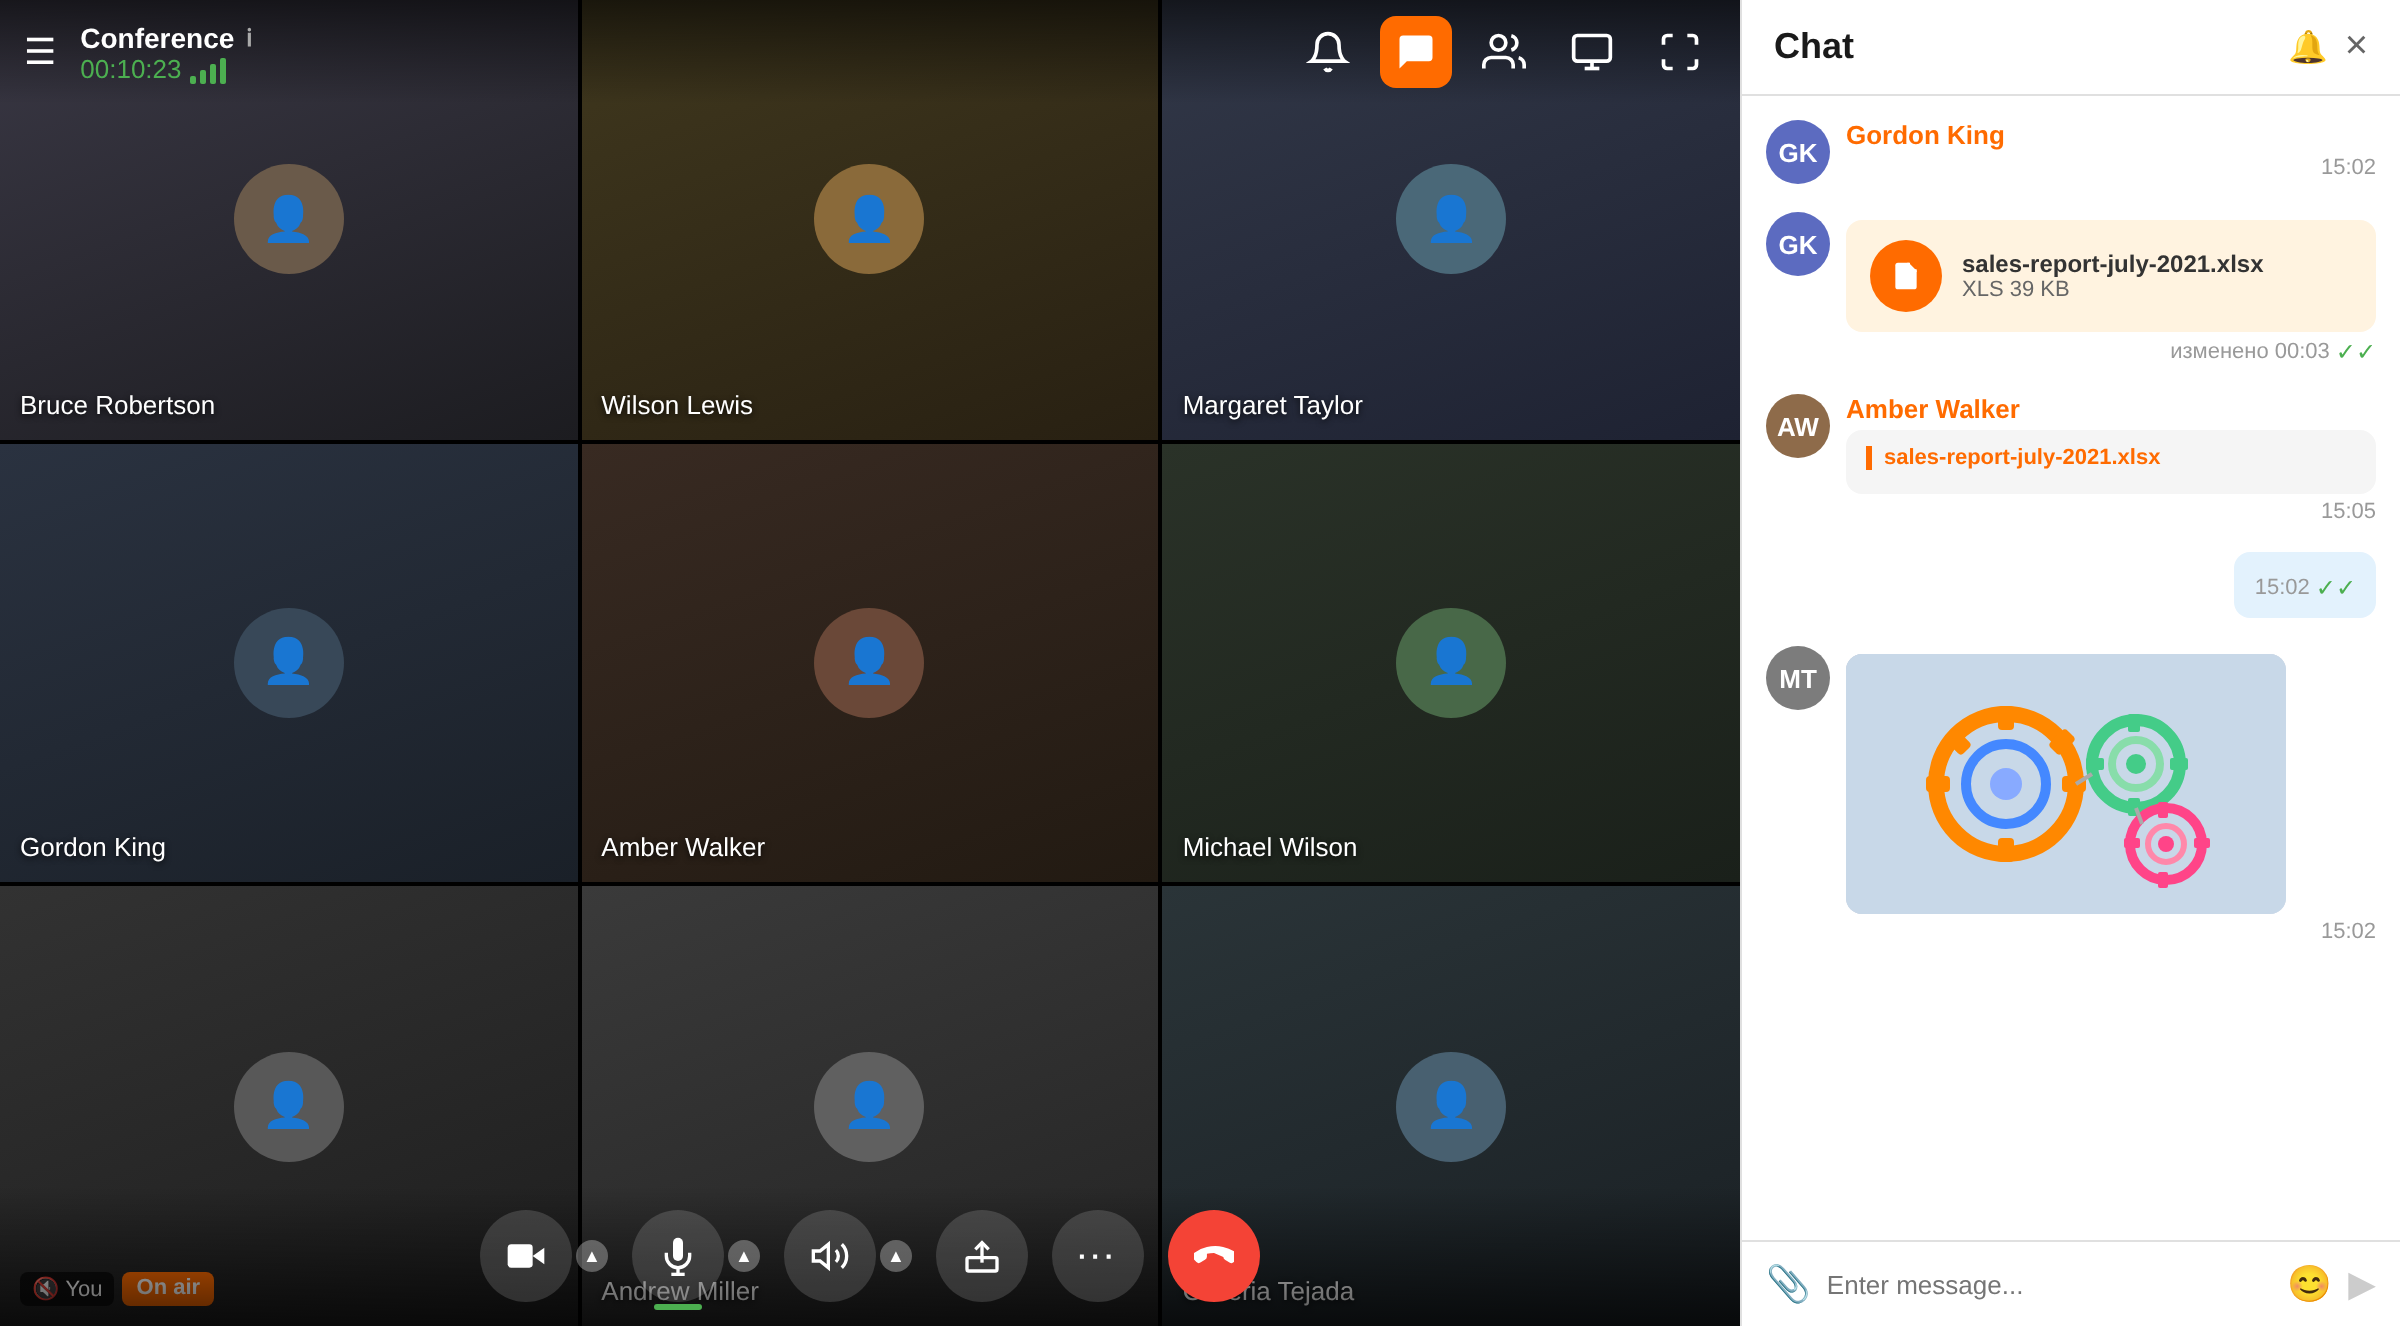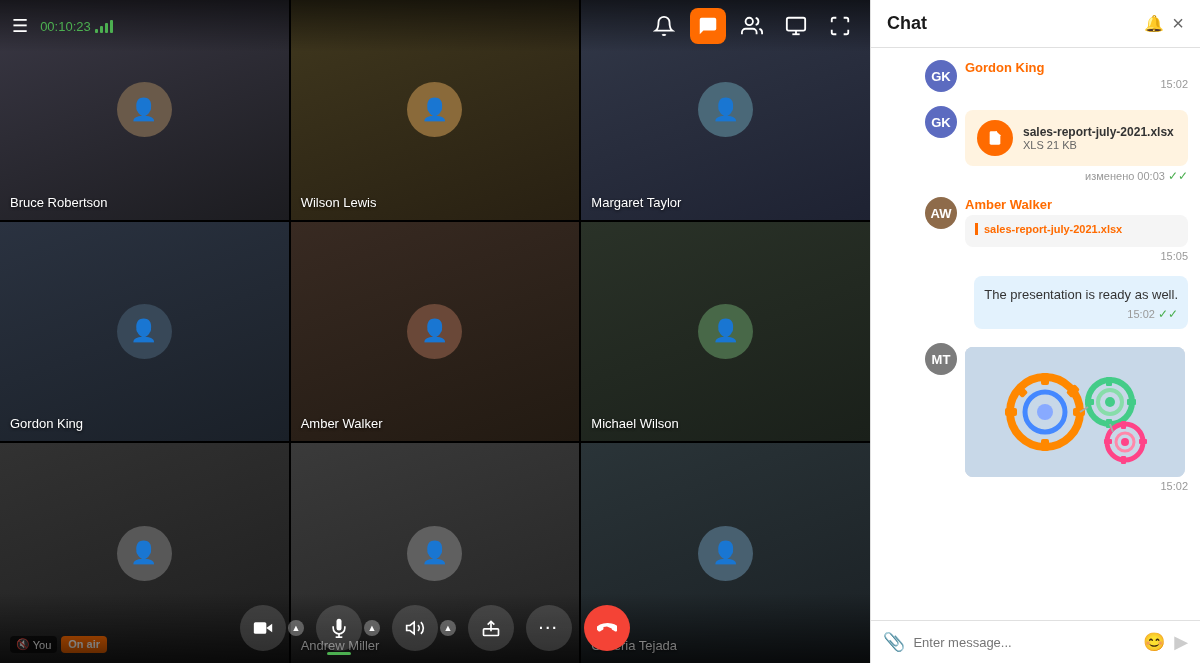--- a/index.html
+++ b/index.html
@@ -180,21 +180,20 @@
       width: 32px;
       height: 32px;
       border-radius: 50%;
       flex-shrink: 0;
       display: flex;
       align-items: center;
       justify-content: center;
       font-size: 13px;
       font-weight: 700;
       color: #fff;
-      margin-left: 42px;
     }
     .avatar-gk { background: #5c6bc0; }
 
     .msg-content { flex: 1; }
     .msg-sender { font-size: 13px; font-weight: 600; color: #ff6b00; }
     .msg-text { font-size: 13px; color: #333; line-height: 1.4; margin-top: 2px; }
     .msg-time { font-size: 11px; color: #999; text-align: right; margin-top: 3px; display: flex; align-items: center; justify-content: flex-end; gap: 3px; }
     .check-icon { color: #4caf50; font-size: 12px; }
 
     
@@ -289,20 +288,24 @@
     .send-btn { color: #ccc; font-size: 18px; cursor: pointer; }
   </style>
 </head>
 <body>
 
 <div class="video-area">
 
   <div class="top-bar">
     <div class="menu-icon">☰</div>
     <div class="conf-info">
+      <div class="conf-title">
+        <span>Conference</span>
+        <span style="color:#aaa;font-size:12px;">ℹ</span>
+      </div>
       <div class="conf-timer">
         <span>00:10:23</span>
         <div class="signal-bars">
           <div class="signal-bar" style="height:4px;"></div>
           <div class="signal-bar" style="height:7px;"></div>
           <div class="signal-bar" style="height:10px;"></div>
           <div class="signal-bar" style="height:13px;"></div>
         </div>
       </div>
     </div>
@@ -498,21 +501,21 @@
           <div class="file-icon-circle">
             <svg viewBox="0 0 24 24" fill="white" width="16" height="16">
                 <path d="M14 2H6a2 2 0 0 0-2 2v16a2 2 0 0 0 2 2h12a2 2 0 0 0 2-2V8z"></path>
                 <polyline points="14 2 14 8 20 8" fill="none" stroke="white" stroke-width="2"></polyline>
               </svg>
           </div>
           <div class="file-info">
             <div class="file-name">sales-report-july-2021.xlsx</div>
             <div class="file-size">
               <span>XLS</span>
-              <span>21 KB</span>
+              <span>39 KB</span>
             </div>
           </div>
         </div>
         <div class="msg-time">
           <span style="color:#999;">изменено</span>
           <span>00:03</span>
           <span class="check-icon">✓✓</span>
         </div>
       </div>
     </div>
@@ -525,21 +528,20 @@
           <div class="reply-ref">sales-report-july-2021.xlsx</div>
         </div>
         <div class="msg-time">
           <span>15:05</span>
         </div>
       </div>
     </div>
 
     <div style="display:flex;justify-content:flex-end;">
       <div class="msg-own">
-        <div class="msg-text">The presentation is ready as well.</div>
         <div class="msg-time">
           <span>15:02</span>
           <span class="check-icon">✓✓</span>
         </div>
       </div>
     </div>
 
     <div class="msg-block">
       <div class="msg-avatar" style="background:#7c7c7c;width:32px;height:32px;border-radius:50%;display:flex;align-items:center;justify-content:center;font-size:13px;font-weight:700;color:#fff;flex-shrink:0;">MT</div>
       <div class="msg-content">

